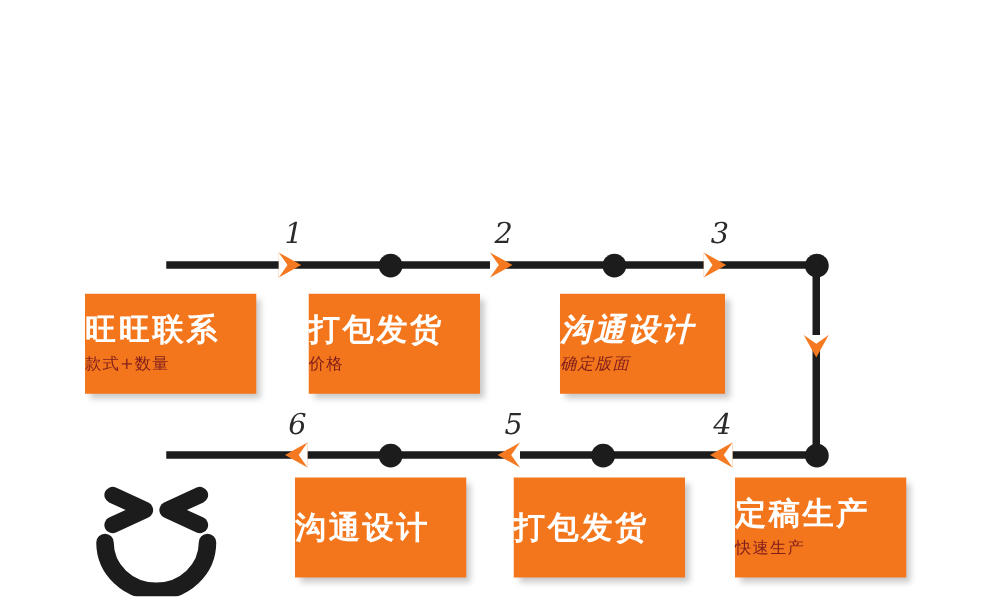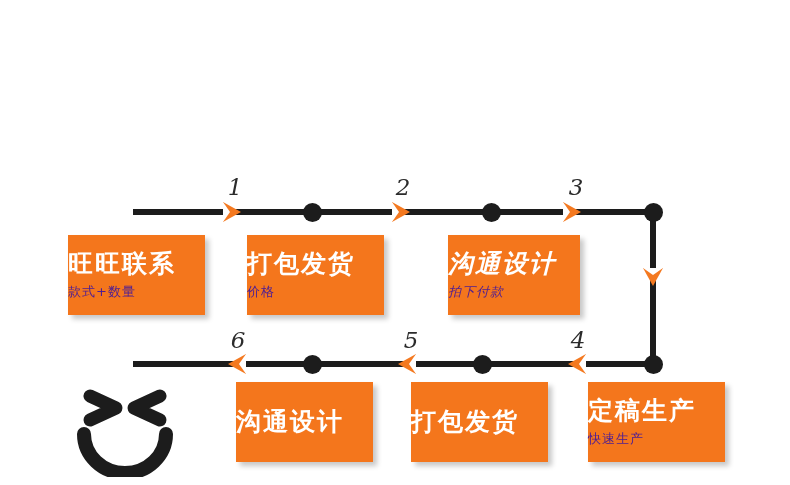--- a/index.html
+++ b/index.html
@@ -157,21 +157,21 @@
   }
   .step-card .card-title {
     color: #ffffff;
     font-size: 25px;
     font-weight: bold;
     letter-spacing: 2px;
     line-height: 30px;
     white-space: nowrap;
   }
   .step-card .card-sub {
-    color: #4c1d95;
+    color: #7f1d1d;
     font-size: 13px;
     letter-spacing: 1px;
     line-height: 20px;
     margin-top: 3px;
     white-space: nowrap;
   }
 
   
   #smiley {
     position: absolute;
@@ -235,21 +235,21 @@
       <div class="card-sub">款式+数量</div>
     </div>
 
     <div class="step-card" style="left:247px; top:85px; width:137px; height:80px;">
       <div class="card-title">打包发货</div>
       <div class="card-sub">价格</div>
     </div>
 
     <div class="step-card" style="left:448px; top:85px; width:132px; height:80px;font-style:italic;">
       <div class="card-title">沟通设计</div>
-      <div class="card-sub">拍下付款</div>
+      <div class="card-sub">确定版面</div>
     </div>
 
     <div class="step-card" style="left:588px; top:232px; width:137px; height:80px;">
       <div class="card-title">定稿生产</div>
       <div class="card-sub">快速生产</div>
     </div>
 
     <div class="step-card" style="left:411px; top:232px; width:137px; height:80px;gap:16px;">
       <div class="card-title">打包发货</div>
     </div>

